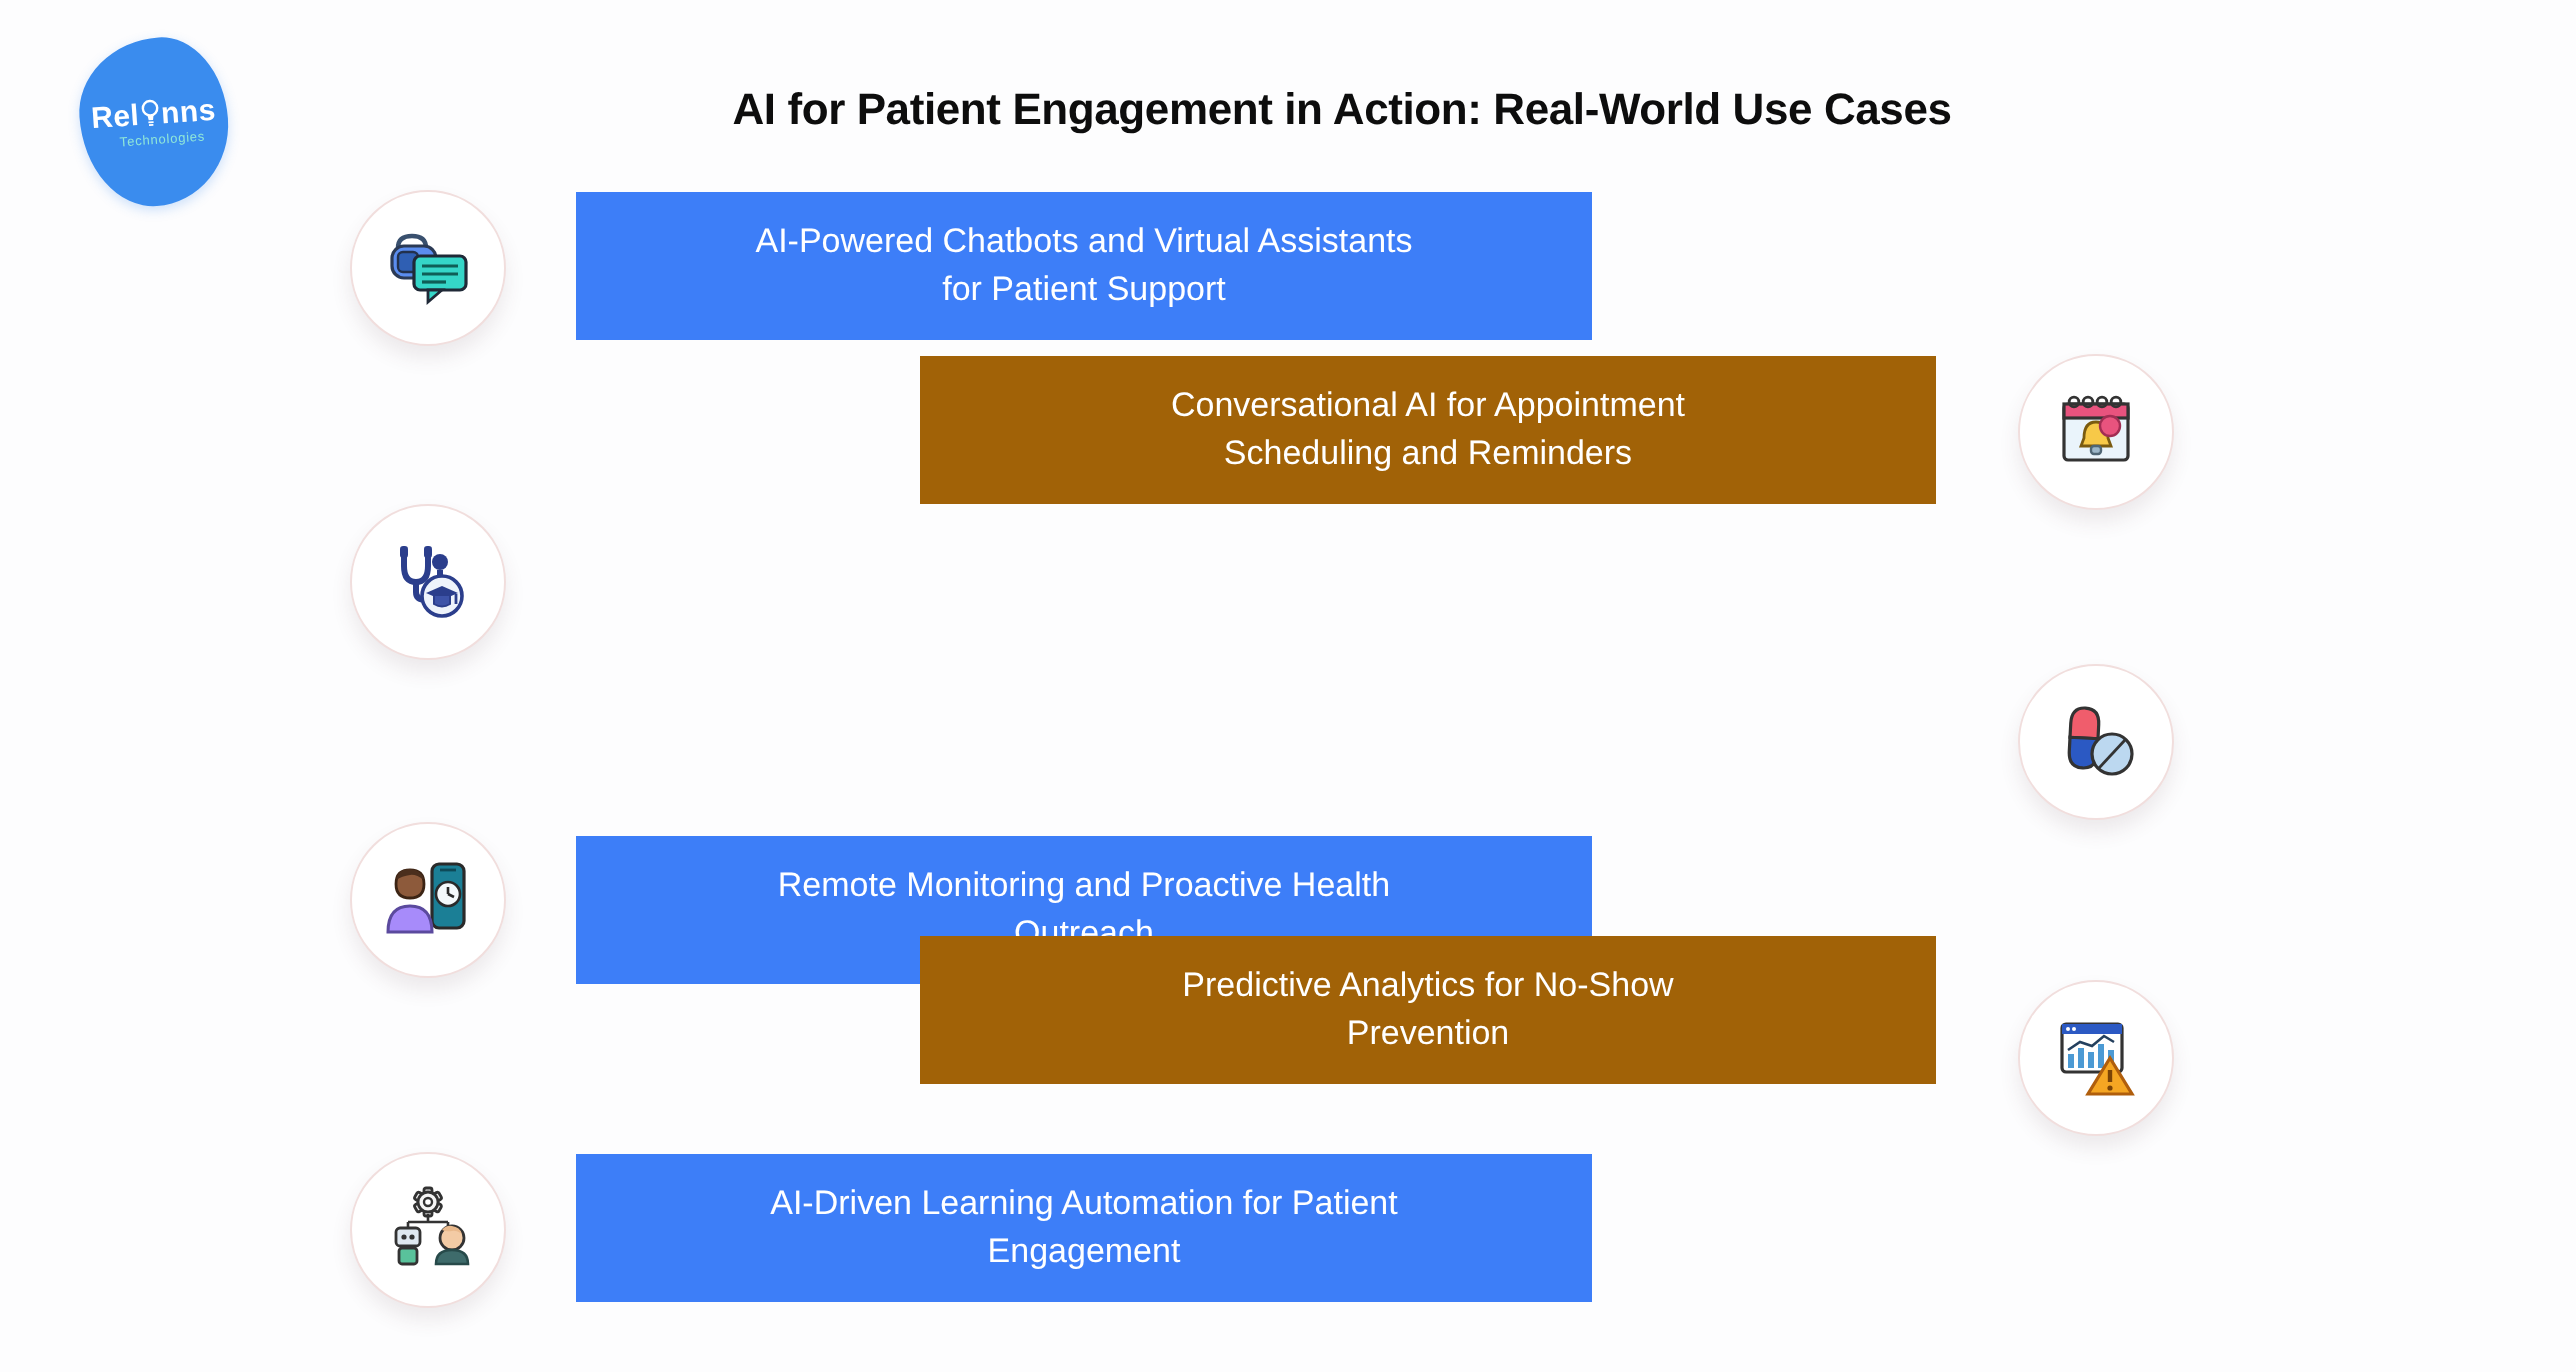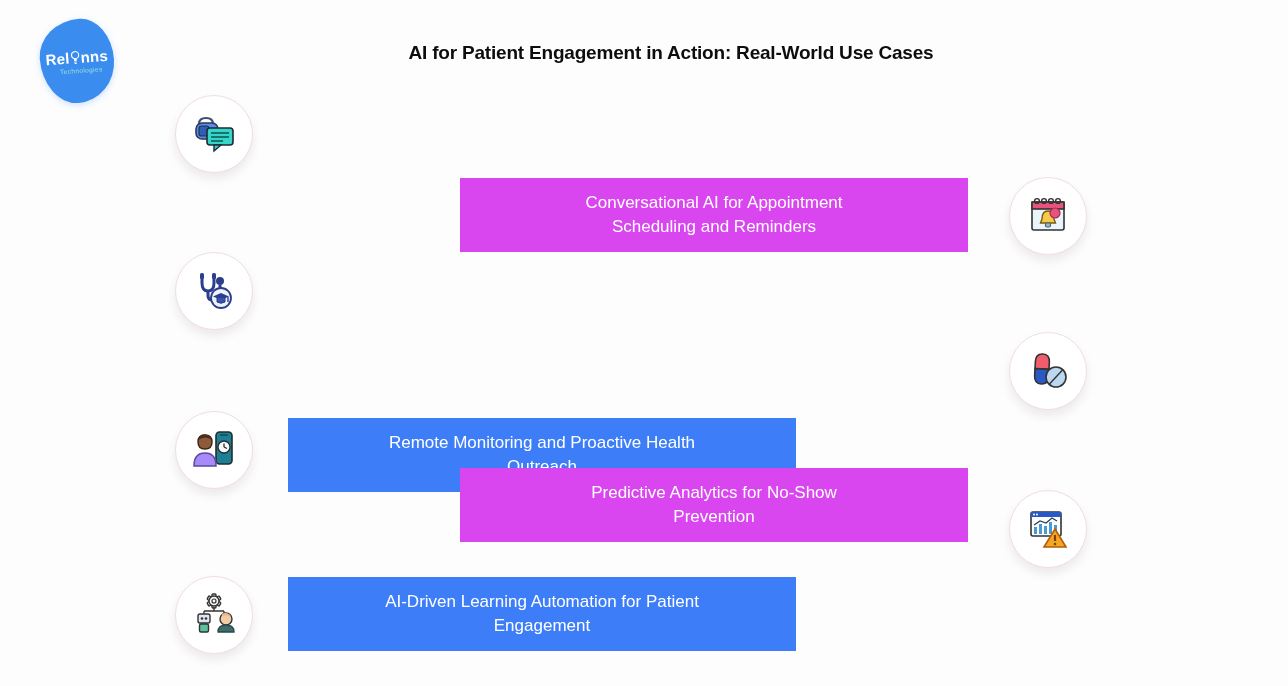--- a/index.html
+++ b/index.html
@@ -51,21 +51,21 @@
   }
 
   
   .title {
     position: absolute;
     left: 0;
     right: 0;
     top: 42px;
     text-align: center;
     padding-left: 54px;
-    font-size: 19px;
+    font-size: 22px;
     font-weight: 800;
     color: #0d0d0d;
     letter-spacing: -0.2px;
   }
 
   
   .bar {
     position: absolute;
     width: 508px;
     height: 74px;
@@ -73,21 +73,21 @@
     align-items: center;
     justify-content: center;
     text-align: center;
     color: #ffffff;
     font-size: 17px;
     font-weight: 500;
     line-height: 24px;
     white-space: pre-line;
   }
   .bar.blue { left: 288px; background: #3d7ef8; }
-  .bar.dark { left: 460px; background: #d946ef; }
+  .bar.dark { left: 460px; background: #a16207; }
 
   
   .icon-circle {
     position: absolute;
     width: 78px;
     height: 78px;
     border-radius: 50%;
     background: #ffffff;
     border: 1.5px solid #f1dedd;
     box-shadow: 0 6px 10px rgba(90, 60, 70, 0.10);
@@ -113,20 +113,22 @@
           <line x1="3.4" y1="14.4" x2="5.6" y2="14.4" stroke="#ffffff" stroke-width="0.9"></line>
         </svg>
       </span>
       <span>nns</span>
     </div>
     <div class="logo-tagline">Technologies</div>
   </div>
 
   <div class="title">AI for Patient Engagement in Action: Real-World Use Cases</div>
 
+  <div class="bar blue" style="top:96px">AI-Powered Chatbots and Virtual Assistants
+for Patient Support</div>
   <div class="bar dark" style="top:178px">Conversational AI for Appointment
 Scheduling and Reminders</div>
   <div class="bar blue" style="top:418px">Remote Monitoring and Proactive Health
 Outreach</div>
   <div class="bar dark" style="top:468px">Predictive Analytics for No-Show
 Prevention</div>
   <div class="bar blue" style="top:577px">AI-Driven Learning Automation for Patient
 Engagement</div>
 
   <div class="icon-circle" style="left:175px; top:95px">

